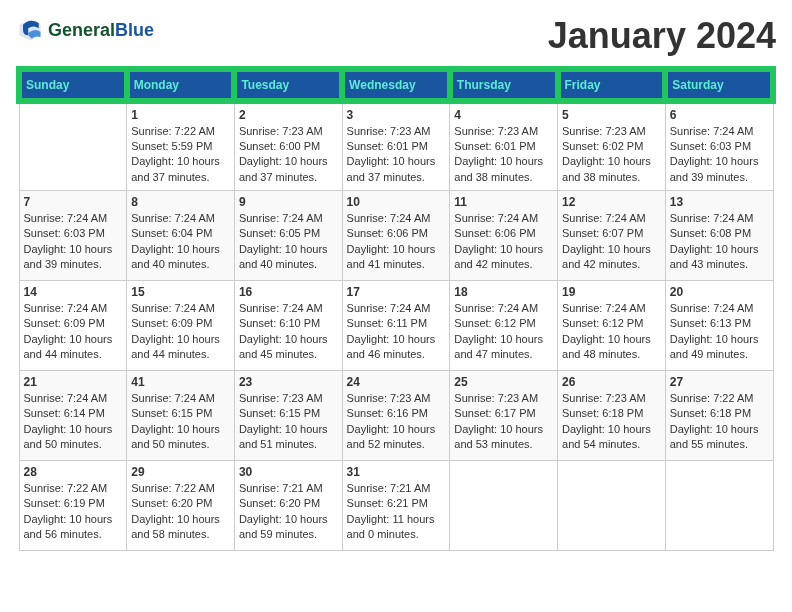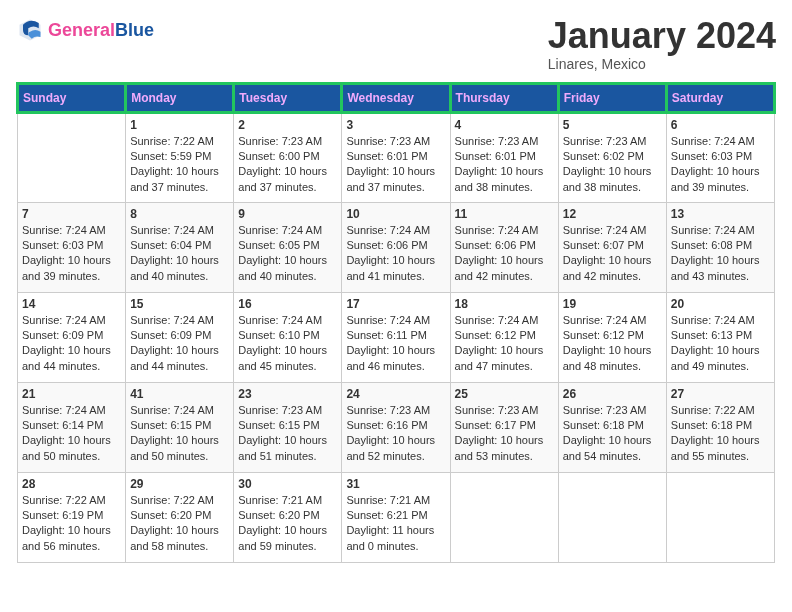--- a/index.html
+++ b/index.html
@@ -17,58 +17,58 @@
       margin-bottom: 10px;
     }
     .logo {
       display: flex;
       align-items: center;
       gap: 4px;
     }
     .logo-text-general {
       font-size: 18px;
       font-weight: bold;
-      color: #ec4899;
+      color: #14532d;
     }
     .logo-text-blue {
       font-size: 18px;
       font-weight: bold;
       color: #1a56a0;
       margin-top: 34px;
     }
     .logo-icon {
       width: 28px;
       height: 28px;
     }
     .title-area {
-      text-align: left;
+      text-align: center;
     }
     .month-title {
       font-size: 36px;
       font-weight: bold;
       color: #333;
       line-height: 1.1;
     }
     .subtitle {
       font-size: 14px;
       color: #555;
     }
     table {
       width: 100%;
       border-collapse: collapse;
       table-layout: fixed;
     }
     thead tr th {
       background-color: #1a56a0;
-      color: #f0abfc;
+      color: #5eead4;
       font-size: 12px;
       font-weight: bold;
       padding: 6px 4px;
       text-align: left;
-      border: 3px solid #22c55e;
+      border: 6px solid #22c55e;
     }
     tbody tr td {
       vertical-align: top;
       border: 1px solid #ccc;
       padding: 4px;
       font-size: 10px;
       color: #333;
       height: 90px;
       background: #fff;
     }
@@ -101,21 +101,20 @@
         <polygon points="16,4 28,10 28,22 16,28 4,22 4,10" fill="#1a56a0" opacity="0.15"></polygon>
         <path d="M8 10 Q16 2 26 8 L26 14 Q20 10 14 14 L14 22 Q8 22 8 16 Z" fill="#1a56a0"></path>
         <path d="M16 18 Q22 14 28 18 L28 24 Q22 22 18 26 L14 22 Q14 18 16 18 Z" fill="#4a90d9"></path>
       </svg>
       <div>
         <span class="logo-text-general">General</span><span class="logo-text-blue">Blue</span>
       </div>
     </div>
     <div class="title-area">
       <div class="month-title">January 2024</div>
-      <div class="subtitle">Linares, Mexico</div>
     </div>
   </div>
 
   <table>
     <thead>
       <tr>
         <th>Sunday</th>
         <th>Monday</th>
         <th>Tuesday</th>
         <th>Wednesday</th>

